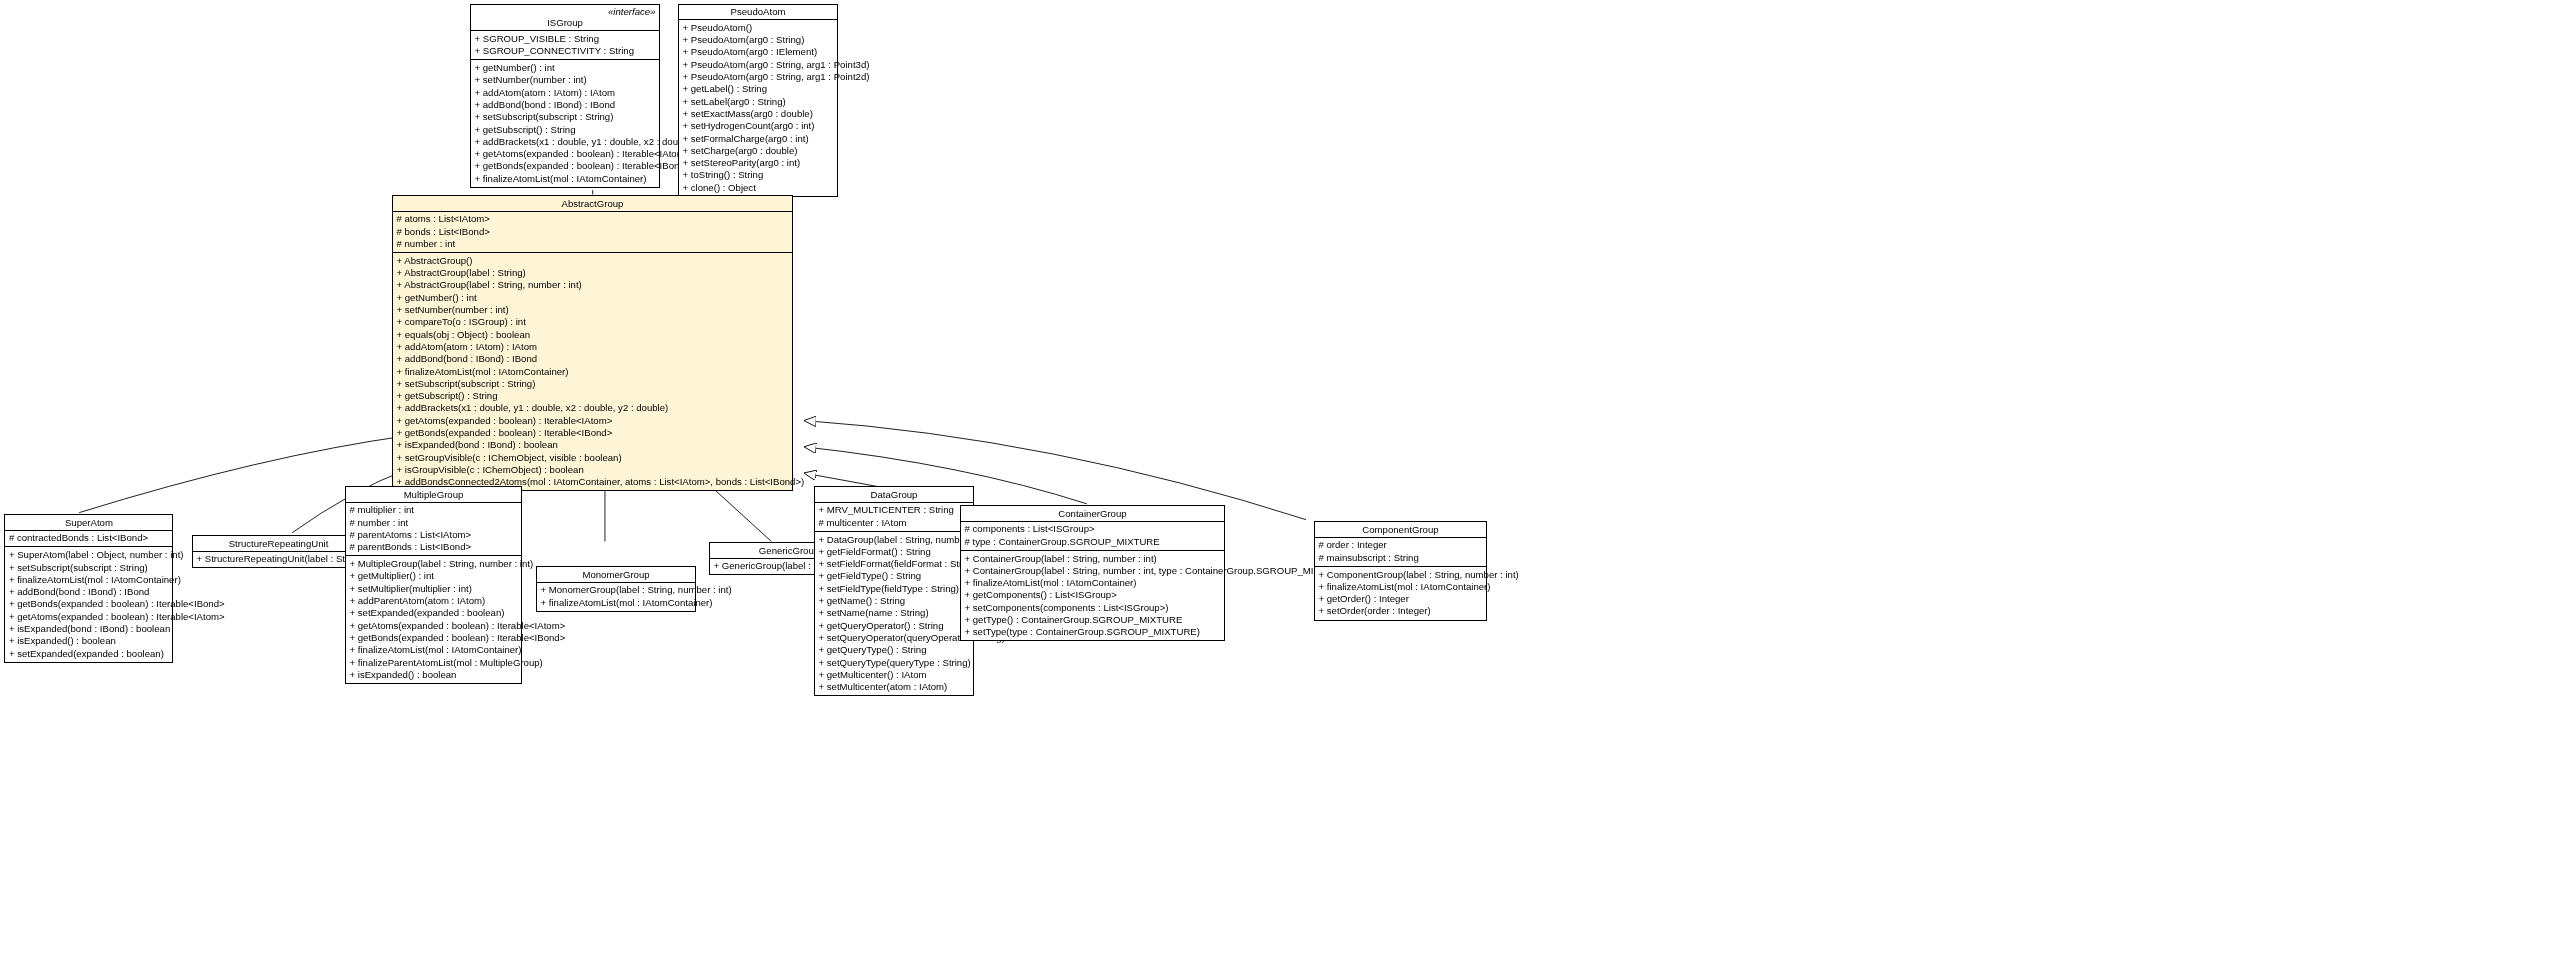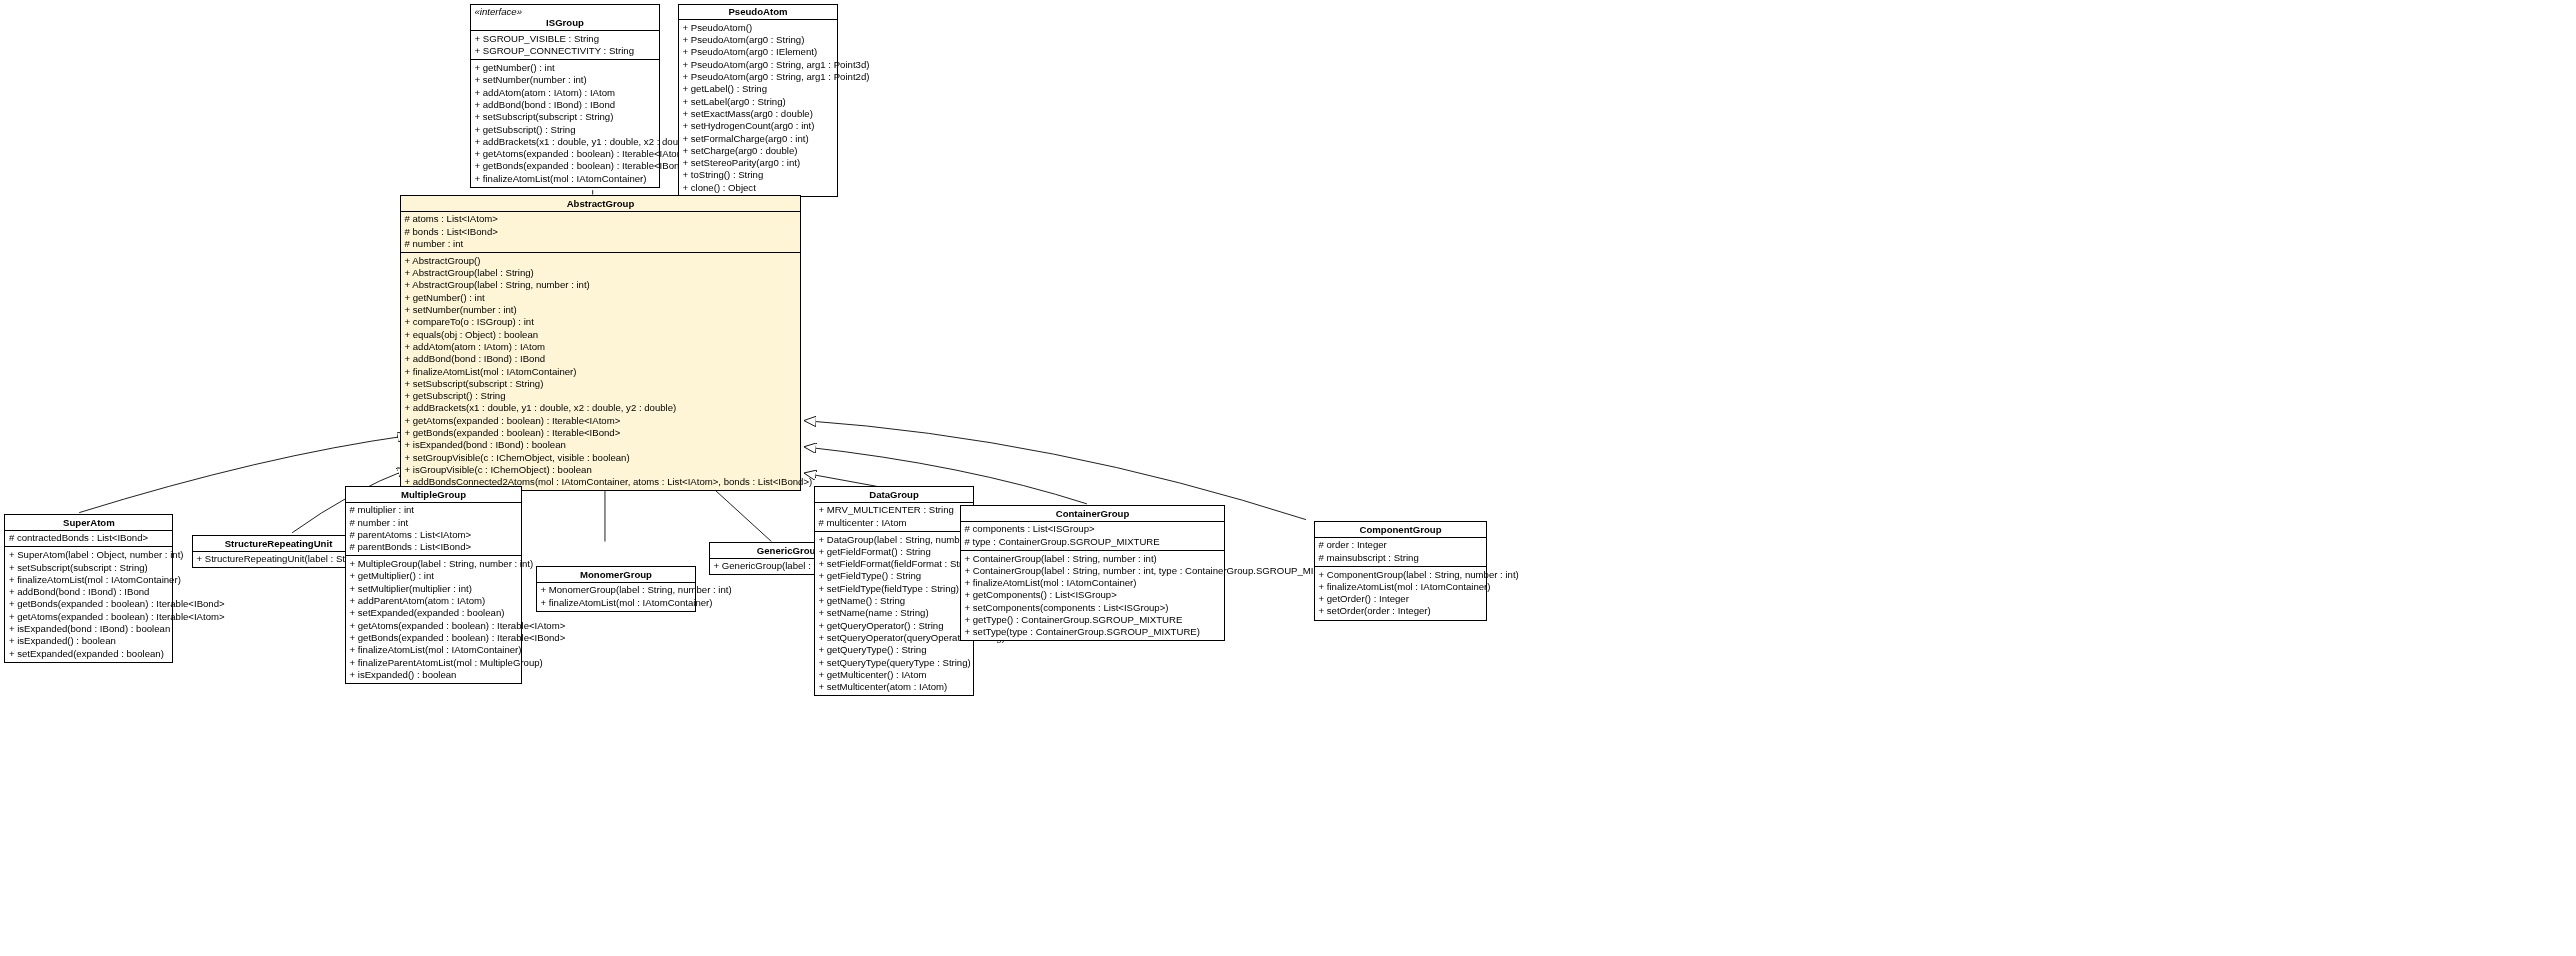--- a/index.html
+++ b/index.html
@@ -1,21 +1,21 @@
 <!DOCTYPE html>
 <html style="font-size:14px"><head>
 <meta charset="utf-8">
 <style>
 body{font-family:sans-serif;font-size:9.6px;margin:0;background:#fff;width:2576px;height:956px;position:relative}
 .cls{position:absolute;border:0.9px solid #000;background:#fff}
 .cls.hl{background:#fdf5d6}
 .sec{border-bottom:0.9px solid #000;padding:1.8px 3.5px}
 .sec:last-child{border-bottom:none}
-.nm{text-align:center;font-weight:bold}
-.stereo{text-align:left;font-style:italic}
+.nm{text-align:center;font-weight:normal}
+.stereo{text-align:right;font-style:italic}
 .row{white-space:nowrap;line-height:12.3px}
 svg{position:absolute;top:0;left:0;pointer-events:none}
 </style>
 </head>
 <body>
 
 <svg width="2576" height="956" viewBox="0 0 2939 1091">
 <defs>
 <marker id="tri" markerWidth="14" markerHeight="12" refX="13" refY="6" orient="auto">
         <path d="M0,0 L14,6 L0,12 Z" fill="#fff" stroke="#000"></path>
@@ -69,21 +69,21 @@
       <div class="row">+ setExactMass(arg0 : double)</div>
       <div class="row">+ setHydrogenCount(arg0 : int)</div>
       <div class="row">+ setFormalCharge(arg0 : int)</div>
       <div class="row">+ setCharge(arg0 : double)</div>
       <div class="row">+ setStereoParity(arg0 : int)</div>
       <div class="row">+ toString() : String</div>
       <div class="row">+ clone() : Object</div>
     </div>
 </div>
 
-<div class="cls hl" style="left:400px;top:195px;width:399px">
+<div class="cls hl" style="left:392px;top:195px;width:399px">
 <div class="sec nm">AbstractGroup</div>
 <div class="sec">
       <div class="row"># atoms : List&lt;IAtom&gt;</div>
       <div class="row"># bonds : List&lt;IBond&gt;</div>
       <div class="row"># number : int</div>
     </div>
 <div class="sec">
       <div class="row">+ AbstractGroup()</div>
       <div class="row">+ AbstractGroup(label : String)</div>
       <div class="row">+ AbstractGroup(label : String, number : int)</div>

